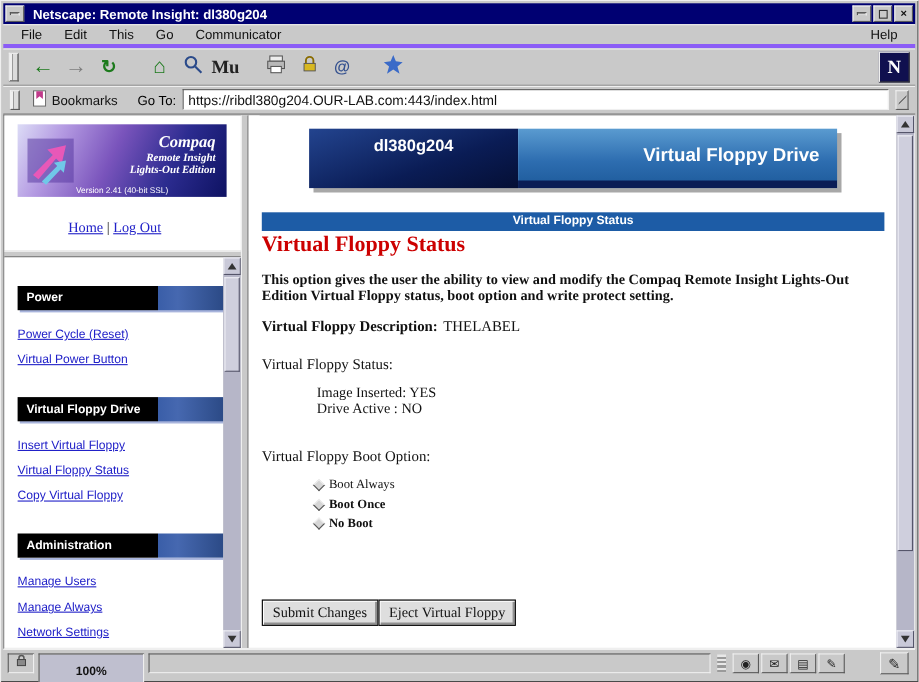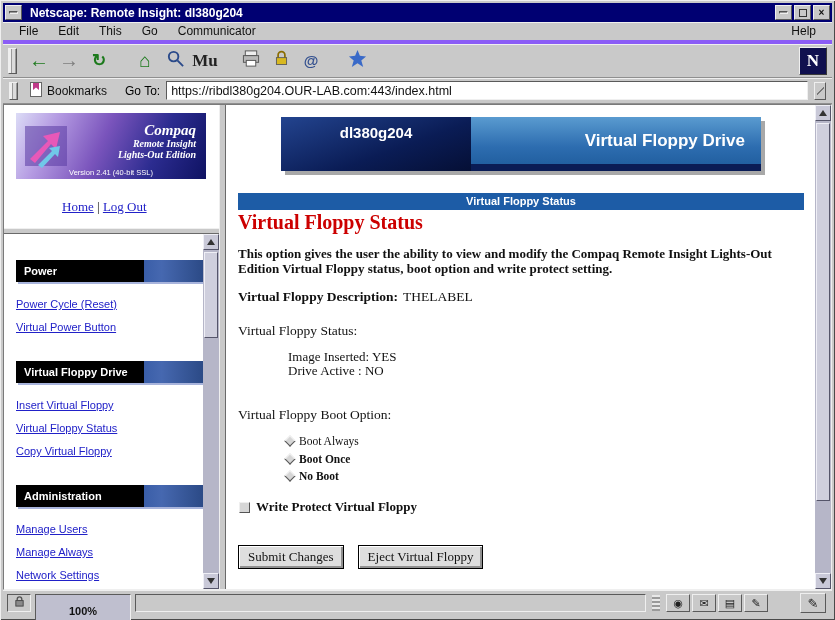--- a/index.html
+++ b/index.html
@@ -123,21 +123,21 @@
   .radioRow{position:absolute;left:60px;display:flex;align-items:center;gap:5px;cursor:pointer}
   #rr0{top:330px}#rr1{top:348px}#rr2{top:365px}
   .radio{width:8px;height:8px;background:#d6d6d6;transform:rotate(45deg);flex:0 0 auto;
     border:1px solid;border-color:#efefef #555 #555 #efefef}
   .rlbl{font-family:"Liberation Serif",serif;font-size:11.5px;color:#111}
   .rlbl.bold{font-weight:bold}
   #wpRow{position:absolute;left:13px;top:394px;display:flex;align-items:center;gap:6px;cursor:pointer}
   .cb{width:11px;height:11px;background:#d6d6d6;flex:0 0 auto;
     border:1px solid;border-color:#efefef #555 #555 #efefef}
   #wpRow .lbl{font-family:"Liberation Serif",serif;font-size:13px;font-weight:bold;color:#111}
-  #btnRow{position:absolute;left:12px;top:440px;display:flex;gap:14px}
+  #btnRow{position:absolute;left:12px;top:440px;display:flex;}
   .xbtn{font-family:"Liberation Serif",serif;font-size:13px;color:#111;background:#dedede;
     border:1px solid #000;padding:3px 9px;cursor:pointer;
     box-shadow:inset 1px 1px 0 #fff, inset -2px -2px 0 #909090}
 
   
   #statusbar{position:absolute;left:3px;right:3px;top:590px;height:26px;background:#c9c9c9;
     box-shadow:inset 0 1px 0 #efefef}
   #sbLock{position:absolute;left:4px;top:4px;width:24px;height:18px;display:flex;align-items:center;justify-content:center}
   #sbProg{position:absolute;left:32px;top:4px;width:96px;height:34px;display:flex;align-items:center;
     justify-content:center;font-size:11px;font-weight:bold;color:#111;
@@ -336,24 +336,20 @@
       </div>
       <div class="radioRow" id="rr1">
         <span class="radio"></span>
         <span class="rlbl bold">Boot Once</span>
       </div>
       <div class="radioRow" id="rr2">
         <span class="radio"></span>
         <span class="rlbl bold">No Boot</span>
       </div>
 
-      <div id="wpRow">
-        <span class="cb"></span>
-        <span class="lbl">Write Protect Virtual Floppy</span>
-      </div>
 
       <div id="btnRow">
         <button class="xbtn">Submit Changes</button>
         <button class="xbtn">Eject Virtual Floppy</button>
       </div>
     </div>
 
     <div id="mainSB">
       <div class="sbArr" style="top:0">
           <div class="triU"></div>

